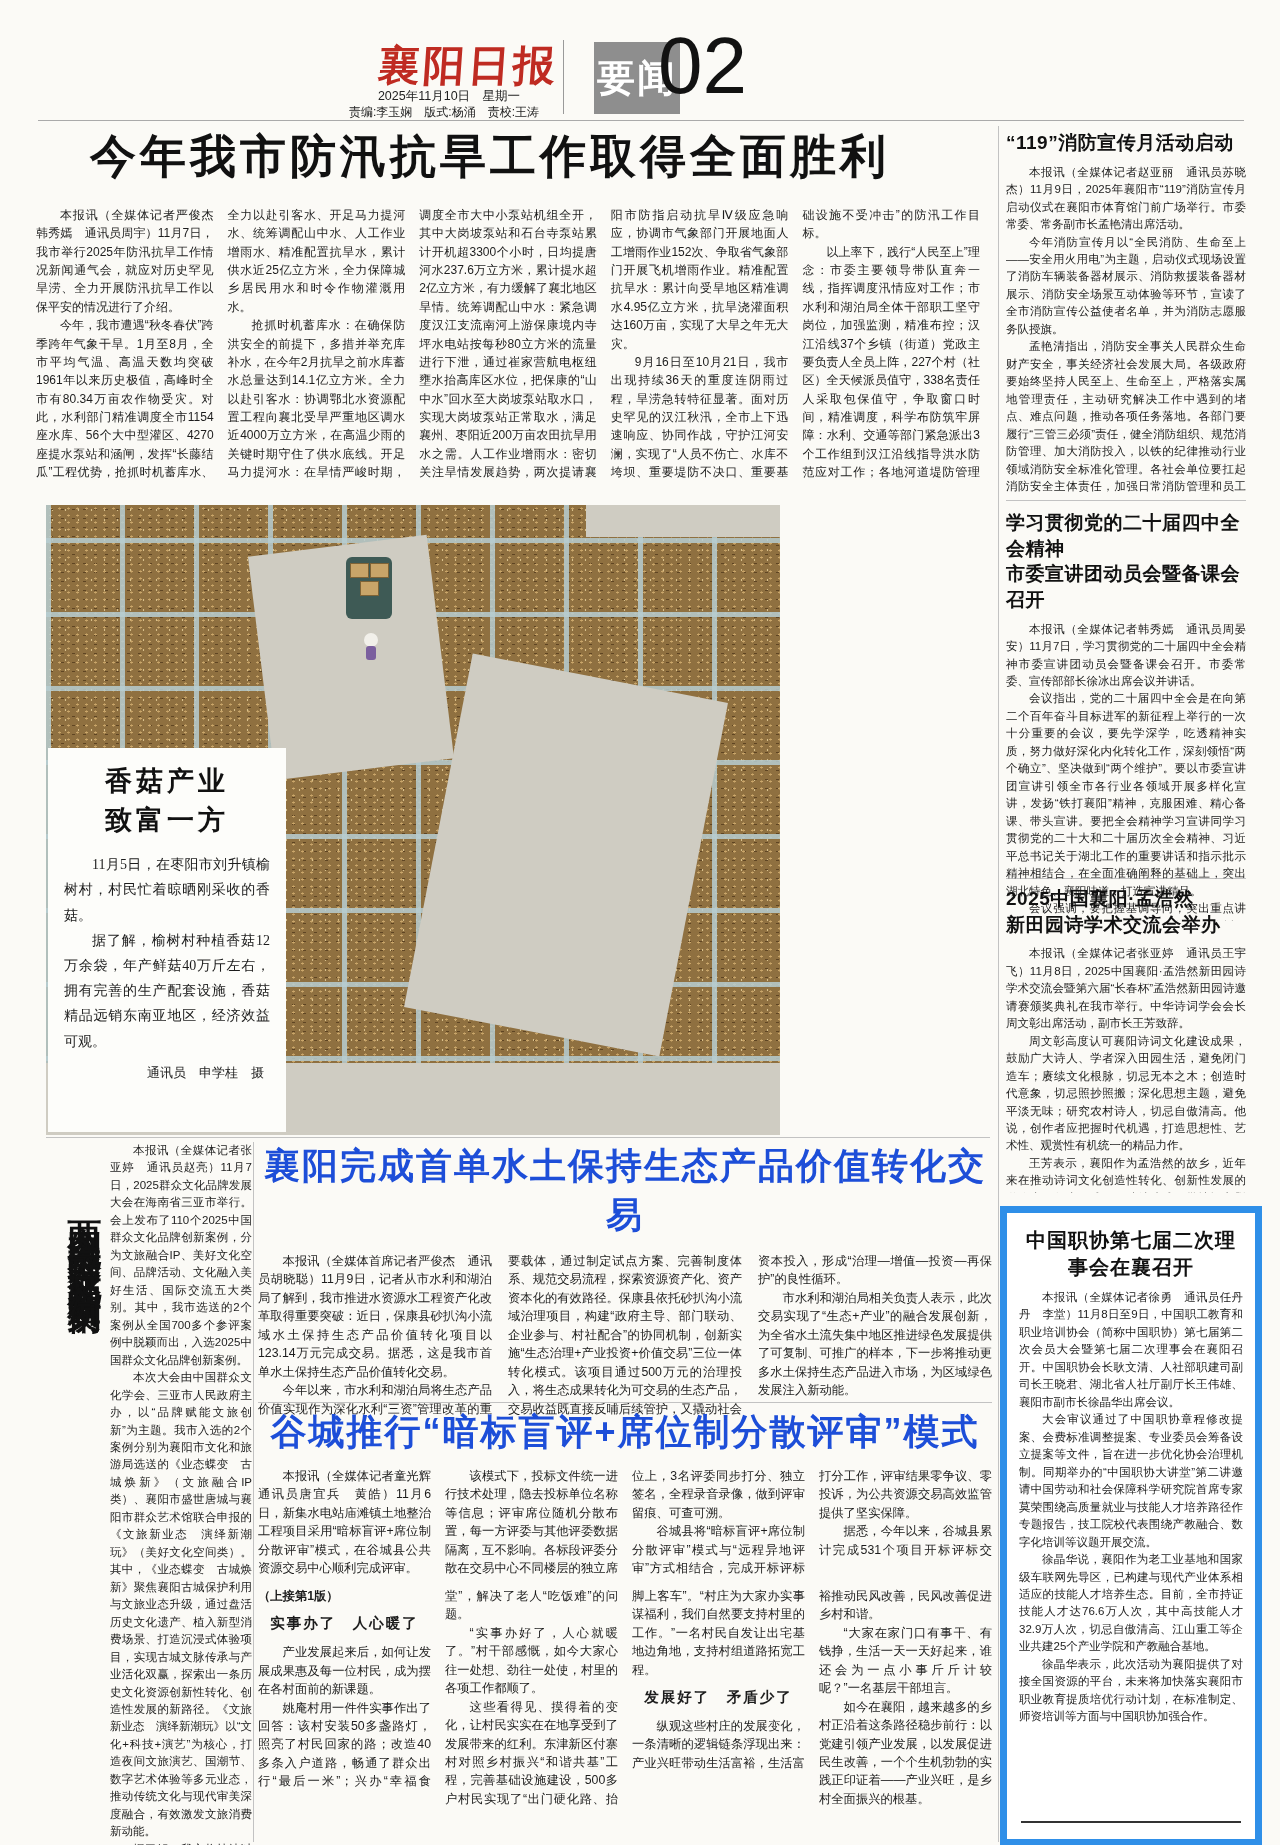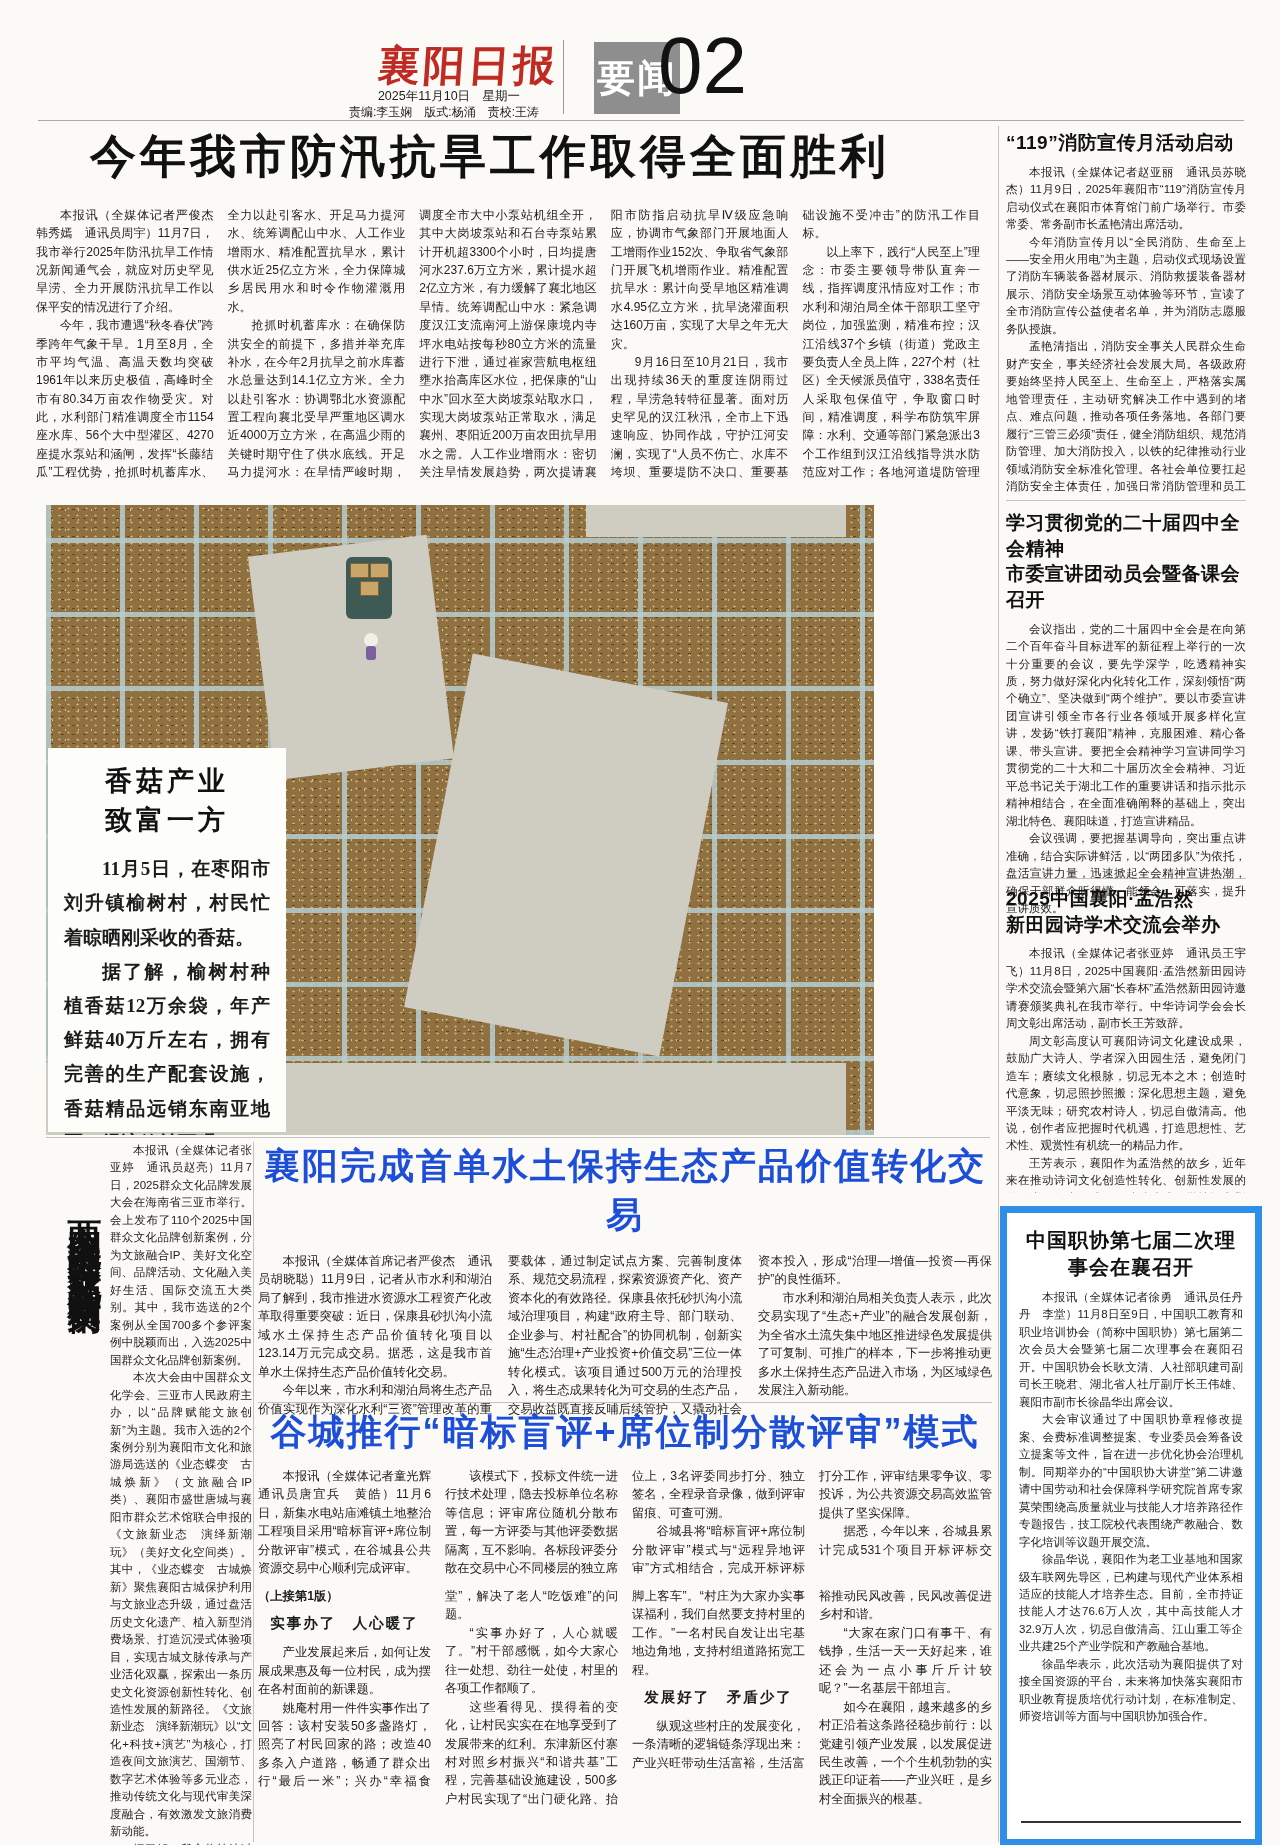--- a/index.html
+++ b/index.html
@@ -19,21 +19,21 @@
   
   p.para{margin:0;text-indent:2em;text-align:justify;}
   .vdiv{position:absolute;width:1px;background:#c2c2c2;}
   .hdiv{position:absolute;height:1px;background:#c2c2c2;}
   
   .main-headline{position:absolute;left:50px;top:126px;width:880px;text-align:center;
                  font-size:46px;font-weight:900;letter-spacing:4px;color:#111;}
   .main-body{position:absolute;left:36px;top:206px;width:944px;height:288px;overflow:hidden;
              column-count:5;column-gap:14px;font-size:12px;line-height:1.53;}
   
-  .photo{position:absolute;left:46px;top:505px;width:828px;height:630px;overflow:hidden;
+  .photo{position:absolute;left:46px;top:505px;width:734px;height:630px;overflow:hidden;
          background-color:#8f7040;
          background-image:
            repeating-linear-gradient(90deg,rgba(183,205,209,.85) 0 5px,transparent 5px 74px),
            repeating-linear-gradient(0deg,rgba(183,205,209,.85) 0 5px,transparent 5px 74px),
            radial-gradient(#caa66a 1.2px,transparent 1.4px),
            radial-gradient(#5f4523 1px,transparent 1.2px),
            radial-gradient(#d8c08b 1px,transparent 1.2px);
          background-size:auto,auto,9px 7px,11px 9px,13px 10px;}
   .patch{position:absolute;background:#cfccc2;}
   .patch.p1{left:215px;top:40px;width:180px;height:225px;transform:rotate(-7deg);}
@@ -41,21 +41,21 @@
   .patch.p3{left:-10px;top:558px;width:810px;height:75px;}
   .patch.p4{left:540px;top:-8px;width:260px;height:40px;}
   .cart{position:absolute;left:300px;top:52px;width:46px;height:62px;background:#3e5a55;border-radius:6px;}
   .tray1,.tray2,.tray3{position:absolute;width:17px;height:13px;background:#c9a569;border:1px solid #7e6336;}
   .tray1{left:4px;top:6px;} .tray2{left:24px;top:6px;} .tray3{left:14px;top:24px;}
   .farmer-hat{position:absolute;left:318px;top:128px;width:14px;height:14px;border-radius:50%;background:#f2f0ea;}
   .farmer-body{position:absolute;left:320px;top:141px;width:10px;height:14px;background:#7b5f9e;border-radius:3px;}
   
   .caption{position:absolute;left:2px;top:243px;width:206px;height:356px;background:#fdfdfa;padding:14px 16px;}
   .cap-title{font-size:27px;font-weight:900;text-align:center;letter-spacing:4px;line-height:1.45;color:#111;}
-  .cap-body{margin-top:12px;font-family:"Liberation Serif",serif;font-size:19px;line-height:1.8;font-weight:bold;}
+  .cap-body{margin-top:12px;font-family:"Liberation Serif",serif;font-size:14px;line-height:1.8;}
   .cap-body p.para{text-indent:2em;}
   .cap-byline{margin-top:10px;font-family:"Liberation Serif",serif;font-size:13px;text-align:right;padding-right:6px;}
   
   .left-art{position:absolute;left:46px;top:1142px;width:206px;height:703px;display:flex;}
   .vtitle{writing-mode:vertical-rl;text-orientation:upright;font-size:34px;font-weight:900;
           letter-spacing:5px;padding-top:52px;width:62px;color:#111;}
   .left-body{width:142px;height:703px;overflow:hidden;font-size:11.5px;line-height:1.52;margin-left:2px;}
   
   .mid1{position:absolute;left:258px;top:1142px;width:734px;}
   .mid-headline{font-size:36px;font-weight:900;text-align:center;letter-spacing:2px;color:#1d4ed8;}
@@ -184,20 +184,21 @@
         <p class="para">孟艳清指出，消防安全事关人民群众生命财产安全，事关经济社会发展大局。各级政府要始终坚持人民至上、生命至上，严格落实属地管理责任，主动研究解决工作中遇到的堵点、难点问题，推动各项任务落地。各部门要履行“三管三必须”责任，健全消防组织、规范消防管理、加大消防投入，以铁的纪律推动行业领域消防安全标准化管理。各社会单位要扛起消防安全主体责任，加强日常消防管理和员工培训，常态化开展火灾隐患排查，确保消防安全。</p>
       </div>
   </div>
 
   <div class="sb" style="top:510px;">
     <div class="sb-headline">
       <div>学习贯彻党的二十届四中全会精神</div>
       <div>市委宣讲团动员会暨备课会召开</div>
     </div>
     <div class="sb-body" style="height:300px;">
+        <p class="para">本报讯（全媒体记者韩秀嫣　通讯员周晏安）11月7日，学习贯彻党的二十届四中全会精神市委宣讲团动员会暨备课会召开。市委常委、宣传部部长徐冰出席会议并讲话。</p>
         <p class="para">会议指出，党的二十届四中全会是在向第二个百年奋斗目标进军的新征程上举行的一次十分重要的会议，要先学深学，吃透精神实质，努力做好深化内化转化工作，深刻领悟“两个确立”、坚决做到“两个维护”。要以市委宣讲团宣讲引领全市各行业各领域开展多样化宣讲，发扬“铁打襄阳”精神，克服困难、精心备课、带头宣讲。要把全会精神学习宣讲同学习贯彻党的二十大和二十届历次全会精神、习近平总书记关于湖北工作的重要讲话和指示批示精神相结合，在全面准确阐释的基础上，突出湖北特色、襄阳味道，打造宣讲精品。</p>
         <p class="para">会议强调，要把握基调导向，突出重点讲准确，结合实际讲鲜活，以“两团多队”为依托，盘活宣讲力量，迅速掀起全会精神宣讲热潮，确保干部群众听得懂、能领会、可落实，提升宣讲质效。</p>
       </div>
   </div>
 
   <div class="sb" style="top:886px;">
     <div class="sb-headline">
       <div>2025中国襄阳·孟浩然</div>
       <div>新田园诗学术交流会举办</div>
     </div>

